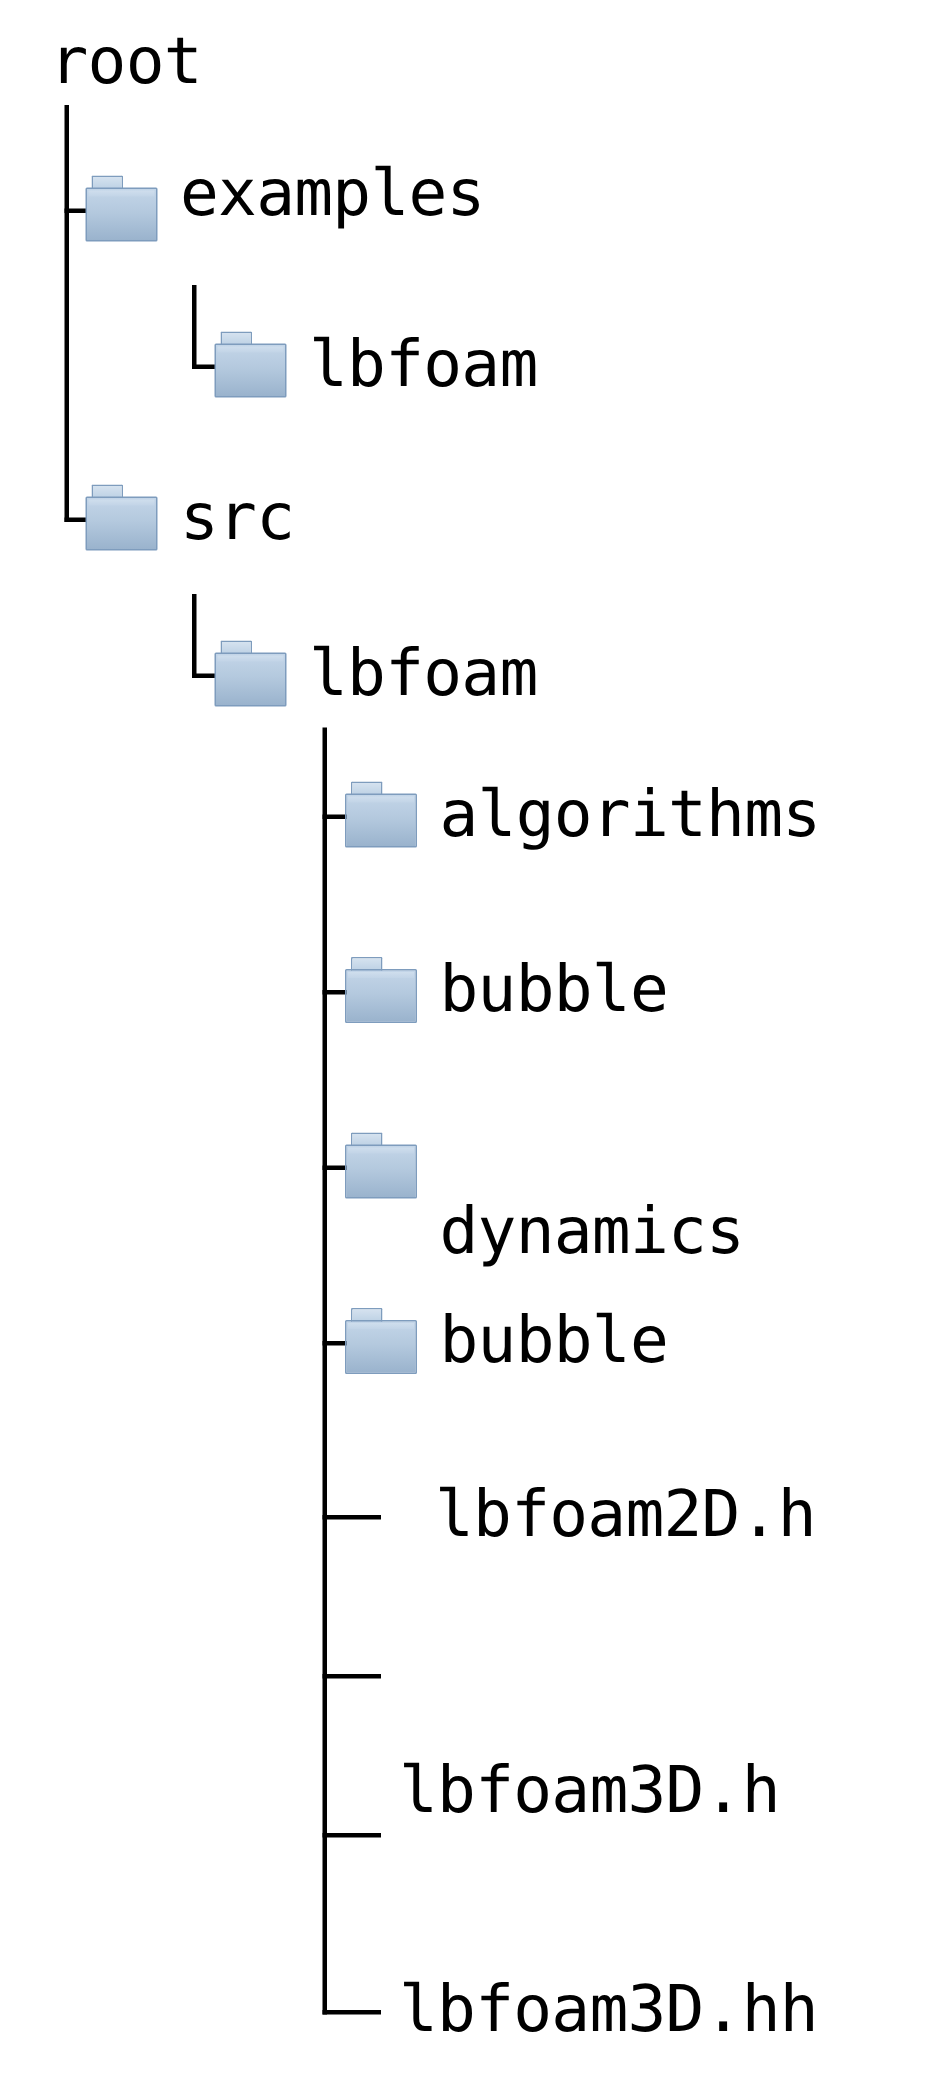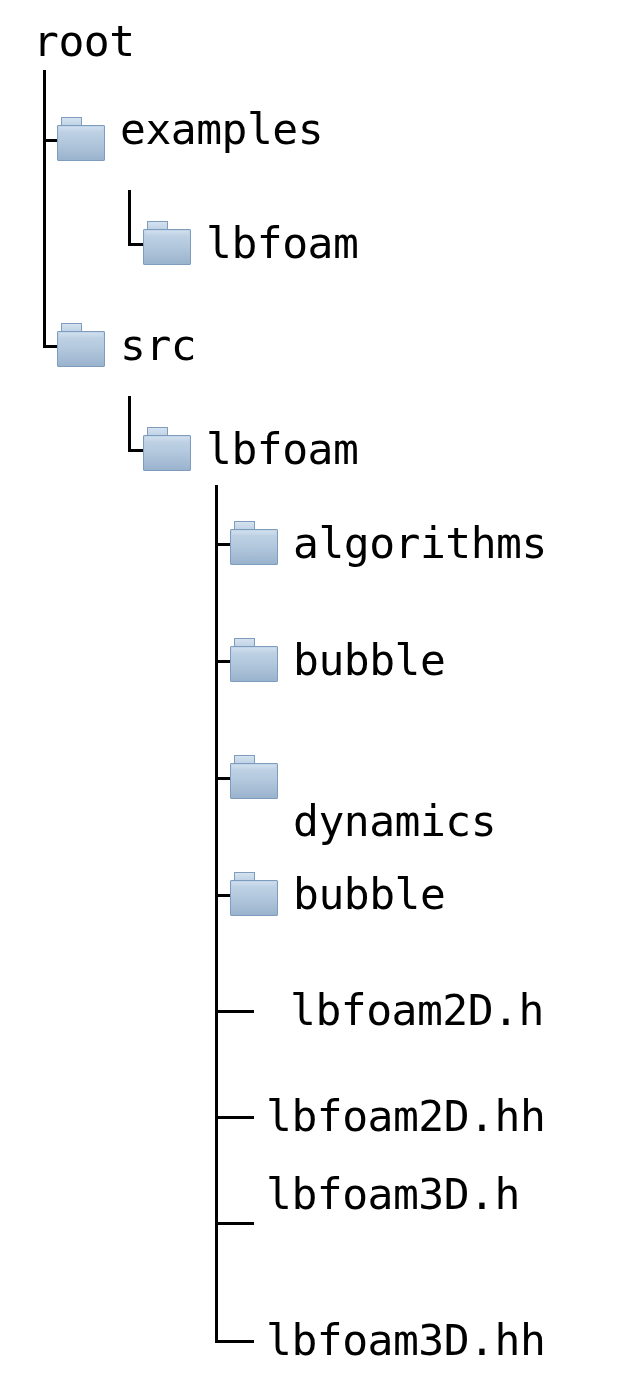--- a/index.html
+++ b/index.html
@@ -160,21 +160,20 @@
   <div class="folder-icon" style="left:230px; top:872px;">
     <span class="tab"></span>
     <span class="body"></span>
   </div>
   <div class="node-label" style="left:293px; top:873px;">bubble</div>
 
   <div class="branch" style="left:215px; top:1010px; width:39px;"></div>
   <div class="node-label" style="left:266px; top:989px;margin-left:24px;">lbfoam2D.h</div>
 
   <div class="branch" style="left:215px; top:1116px; width:39px;"></div>
-  <div class="node-label" style="left:266px; top:1095px;">lbfoam2D.hh</div>
 
   <div class="branch" style="left:215px; top:1222px; width:39px;"></div>
   <div class="node-label" style="left:266px; top:1173px;">lbfoam3D.h</div>
 
   <div class="branch" style="left:215px; top:1340px; width:39px;"></div>
   <div class="node-label" style="left:266px; top:1319px;">lbfoam3D.hh</div>
 
 </div>
 
 </body></html>

